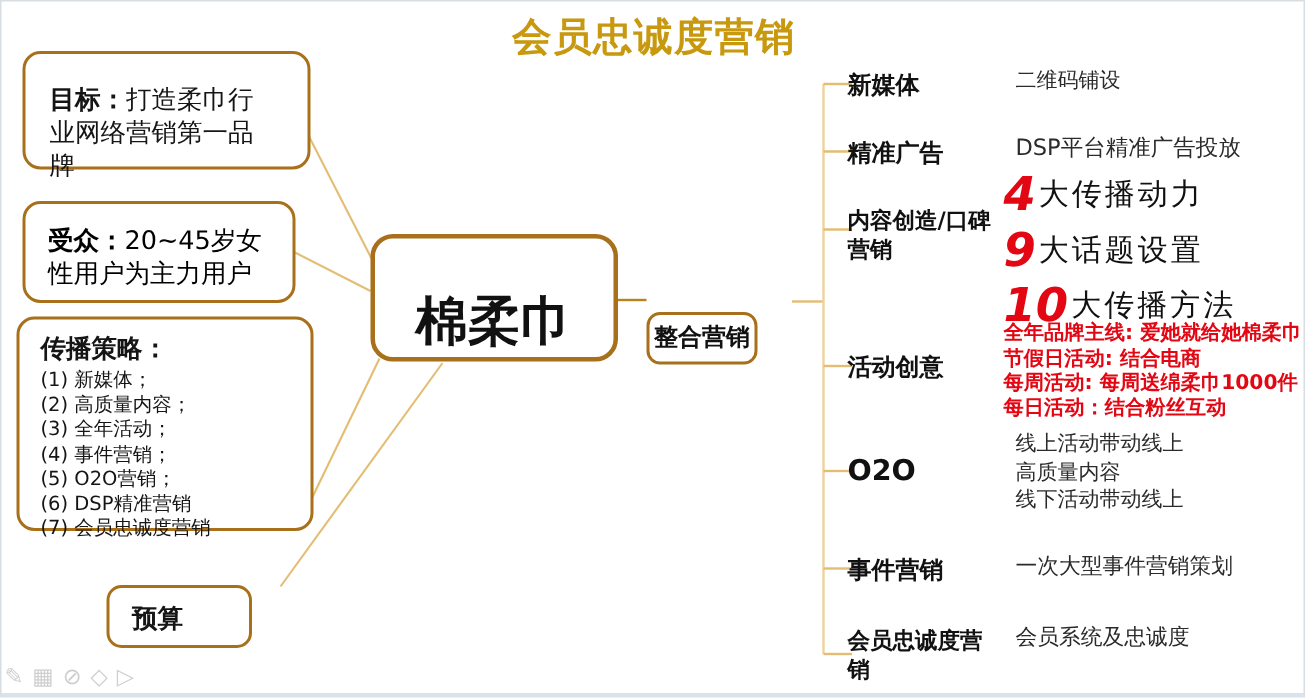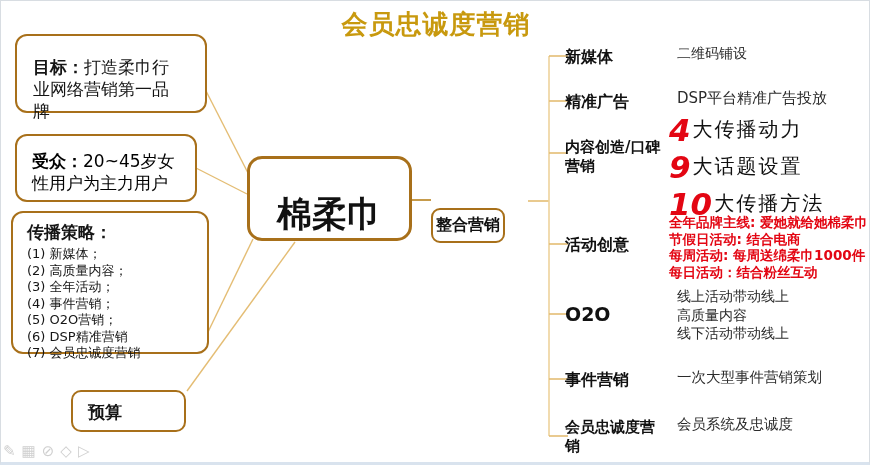--- a/index.html
+++ b/index.html
@@ -14,21 +14,21 @@
   .title { left:0; top:6; width:870px; top:6px; text-align:center;
     font-size:26px; font-weight:bold; color:#c8990e; letter-spacing:1px; }
   
   .gbox { background:#fff; border:2.5px solid #a8701a; border-radius:12px; }
   
   .goal   { left:14px;  top:33px;  width:192px; height:79px;  padding:20px 28px 0 16px; font-size:17px; line-height:22px; color:#151515; }
   .aud    { left:14px;  top:133px; width:182px; height:68px;  padding:14px 8px 0 15px;  font-size:17px; line-height:22px; color:#000000; }
   .strat  { left:10px;  top:210px; width:198px; height:143px; padding:8px 6px 0 14px; color:#151515; }
   .strat .hd { font-size:17px; font-weight:bold; margin-bottom:2px; }
   .strat .it { font-size:13px; line-height:16.5px; }
-  .budget { left:70px;  top:389px; width:115px; height:42px;  padding:9px 0 0 15px; font-size:17px; font-weight:bold; color:#151515; border-radius:10px; }
+  .budget { left:70px;  top:389px; width:97px; height:42px;  padding:9px 0 0 15px; font-size:17px; font-weight:bold; color:#151515; border-radius:10px; }
   .blab { font-weight:bold; }
   
   .product { left:246px; top:155px; width:165px; height:85px; border-width:3px; border-radius:15px;
     display:flex; align-items:flex-end; justify-content:center; font-size:35px; font-weight:bold; color:#111; }
   .hub { left:430px; top:183px; width:74px; height:35px; border-width:2.5px; border-radius:9px;
     display:flex; align-items:center; justify-content:center; font-size:16px; font-weight:bold; color:#111;margin-top:24px; }
   
   .blabel { left:564px; font-size:16px; font-weight:bold; color:#111; white-space:nowrap; }
   .blabel.wrap { white-space:normal; width:100px; font-size:15px; line-height:19px; }
   .o2o { font-size:19px; }

